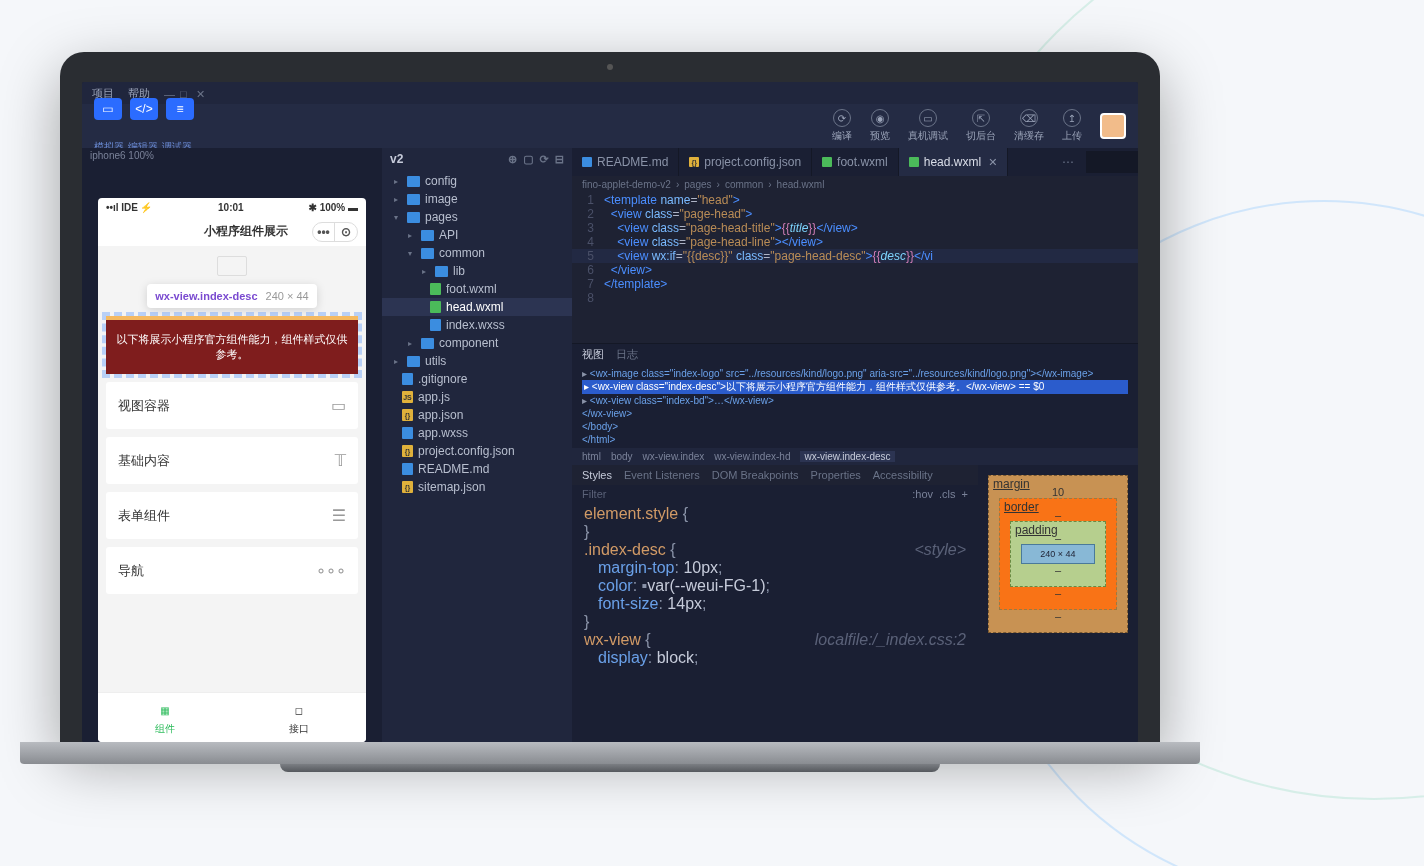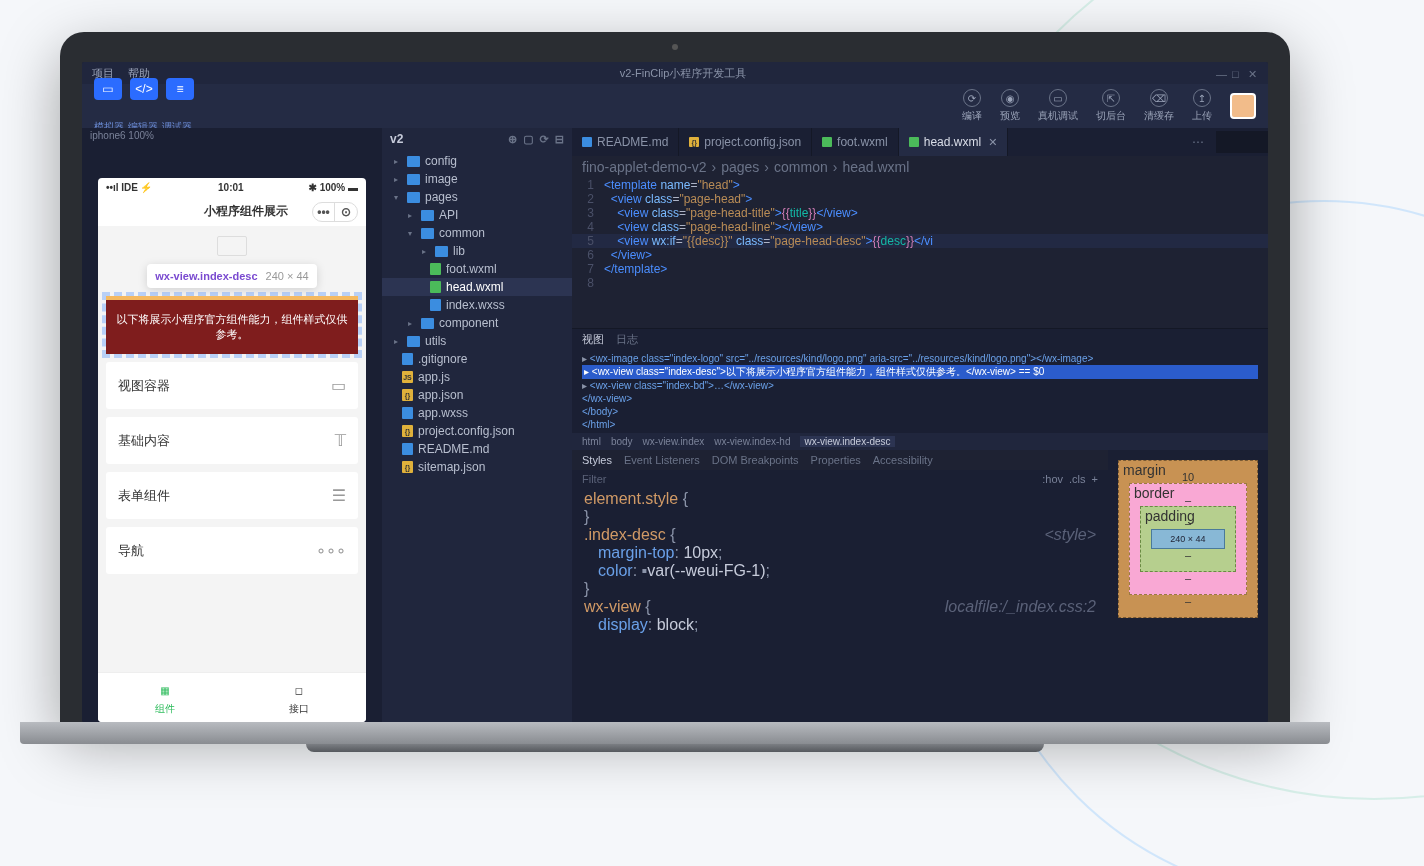--- a/index.html
+++ b/index.html
@@ -3,21 +3,21 @@
 <meta charset="utf-8">
 <style>
 * { margin: 0; padding: 0; box-sizing: border-box; font-family: -apple-system, "Segoe UI", sans-serif; }
 body { background: #f5f7fa; width: 1424px; height: 866px; position: relative; overflow: hidden; }
 
 
 .bg-curve { position: absolute; border-radius: 50%; border: 2px solid rgba(100,180,255,0.25); }
 .bg-curve.c1 { width: 900px; height: 900px; right: -400px; top: -100px; border-color: rgba(80,200,150,0.18); }
 .bg-curve.c2 { width: 700px; height: 700px; right: -250px; top: 200px; }
 
-.laptop { position: absolute; left: 60px; top: 32px; width: 1230px; }
+.laptop { position: absolute; left: 60px; top: 52px; width: 1100px; }
 .bezel { background: #2a2d32; border-radius: 24px 24px 0 0; padding: 30px 22px 0 22px; box-shadow: 0 20px 60px rgba(0,0,0,0.35); }
 .camera { width: 6px; height: 6px; background: #555; border-radius: 50%; margin: -18px auto 12px; }
 .screen { background: #1e2233; height: 660px; border-radius: 2px; display: flex; flex-direction: column; overflow: hidden; font-size: 12px; color: #aeb4c6; }
 .base { height: 22px; background: linear-gradient(#b8bbc0,#898c91); border-radius: 0 0 4px 4px; margin: 0 -40px; }
 .foot { height: 8px; background: linear-gradient(#7b7e83,#55585d); width: 60%; margin: 0 auto; border-radius: 0 0 30px 30px; }
 
 
 .menubar { display: flex; align-items: center; height: 22px; background: #20263d; padding: 0 10px; gap: 14px; font-size: 11px; color: #9aa3b8; }
 .menubar .title { flex: 1; text-align: center; color: #8a93a8; }
 .winbtns { display: flex; gap: 6px; }
@@ -72,32 +72,32 @@
 
 
 .editor-area { flex: 1; display: flex; flex-direction: column; background: #1e2233; overflow: hidden; }
 .tabs { display: flex; align-items: center; height: 28px; background: #1a1f33; font-size: 12px; }
 .tab { padding: 0 10px; height: 28px; display: flex; align-items: center; gap: 5px; color: #8a93a8; border-right: 1px solid #141826; }
 .tab.active { background: #242b44; color: #d9dde8; }
 .tab .tic { width: 10px; height: 10px; }
 .tab .close { font-size: 11px; color: #8a93a8; margin-left: 2px; }
 .tabs .more { margin-left: auto; padding: 0 8px; color: #6a7388; }
 .tabs .mini { margin-left: 4px; width: 52px; height: 22px; background: #141826; }
-.breadcrumb { padding: 3px 10px; font-size: 14px; color: #6a7388; }
+.breadcrumb { padding: 3px 10px; font-size: 10px; color: #6a7388; }
 .breadcrumb span.sep { margin: 0 5px; }
 
 .code { flex: 0 0 150px; overflow: hidden; font-family: Consolas, monospace; font-size: 12px; }
 .cline { display: flex; }
 .lnum { width: 32px; text-align: right; padding-right: 10px; color: #4a5068; }
 .ctext { flex: 1; white-space: pre; }
 .tag { color: #4b8eff; }
 .attr { color: #7abaff; }
 .str { color: #b98c56; }
 .brace { color: #cf7db5; }
-.txt { color: #14b8a6; }
+.txt { color: #7dd3fc; font-style: italic; }
 .cline.hi { background: rgba(60,90,160,0.15); }
 
 
 .devtools { flex: 1; display: flex; flex-direction: column; background: #1a1f33; border-top: 1px solid #141826; overflow: hidden; }
 .dt-tabs { display: flex; gap: 12px; padding: 3px 10px; font-size: 11px; color: #6a7388; }
 .dt-tabs .act { color: #c6cbda; }
 .dom { padding: 2px 10px; font-family: Consolas, monospace; font-size: 10px; color: #8a93a8; }
 .dom .dtag { color: #6aa0e8; }
 .dom .sel { background: #2b5ccc; color: #fff; padding: 0 2px; }
 .dom-line { white-space: normal; padding: 1px 0; }
@@ -115,42 +115,41 @@
 .css-block { padding: 2px 12px; font-family: Consolas, monospace; font-size: 16px; color: #8a93a8; }
 .css-sel { color: #d19a66; }
 .css-prop { color: #6aa0e8; margin-left: 14px; }
 .css-val { color: #c6cbda; }
 .css-src { float: right; color: #5a6178; font-style: italic; }
 .css-line { clear: both; }
 
 .box-model { width: 160px; padding: 10px; }
 .bm { padding: 10px; font-size: 9px; text-align: center; position: relative; }
 .bm-margin { background: #c89253; border: 1px dashed #7a5a33; }
-.bm-border { background: #f9a8d4; border: 1px dashed #9a7a43; }
+.bm-border { background: #f97316; border: 1px dashed #9a7a43; }
 .bm-padding { background: #b6cf8e; border: 1px dashed #6a8a43; }
 .bm-content { background: #88b8d6; border: 1px solid #4a7a9a; padding: 4px 8px; color: #1e2233; }
-.bm-lbl { position: absolute; left: 4px; top: 1px; font-size: 14px; color: #333; }
+.bm-lbl { position: absolute; left: 4px; top: 1px; font-size: 12px; color: #333; text-decoration: underline; }
 .bm-num { font-size: 11px; color: #333; }
 
 </style>
 </head>
 <body>
 
 <div class="bg-curve c1"></div>
 <div class="bg-curve c2"></div>
 
 <div class="laptop">
   <div class="bezel">
     <div class="camera"></div>
     <div class="screen">
 
       <div class="menubar">
         <span>项目</span>
         <span>帮助</span>
-        <span class="title">v2-FinClip小程序开发工具</span>
         <div class="winbtns">
           <span>—</span>
           <span>□</span>
           <span>✕</span>
         </div>
       </div>
 
       <div class="toolbar">
         <div>
           <div class="mode-row">
@@ -431,20 +430,21 @@
                   <span class="fop">:hov</span>
                   <span class="fop">.cls</span>
                   <span class="fop">+</span>
                 </div>
                 <div class="css-block">
                   <div class="css-line"><span class="css-sel">element.style</span> {</div>
                   <div class="css-line">}</div>
                   <div class="css-line"><span class="css-src">&lt;style&gt;</span><span class="css-sel">.index-desc</span> {</div>
                   <div class="css-line"><span class="css-prop">margin-top</span>: <span class="css-val">10px</span>;</div>
                   <div class="css-line"><span class="css-prop">color</span>: ▪<span class="css-val">var(--weui-FG-1)</span>;</div>
+                  <div class="css-line"><span class="css-prop">font-size</span>: <span class="css-val">14px</span>;</div>
                   <div class="css-line">}</div>
                   <div class="css-line"><span class="css-src">localfile:/_index.css:2</span><span class="css-sel">wx-view</span> {</div>
                   <div class="css-line"><span class="css-prop">display</span>: <span class="css-val">block</span>;</div>
                 </div>
               </div>
               <div class="box-model">
                 <div class="bm bm-margin"><span class="bm-lbl">margin</span><span class="bm-num">10</span>
                   <div class="bm bm-border"><span class="bm-lbl">border</span><span class="bm-num">–</span>
                     <div class="bm bm-padding"><span class="bm-lbl">padding</span><span class="bm-num">–</span>
                       <div class="bm-content">240 × 44</div>

